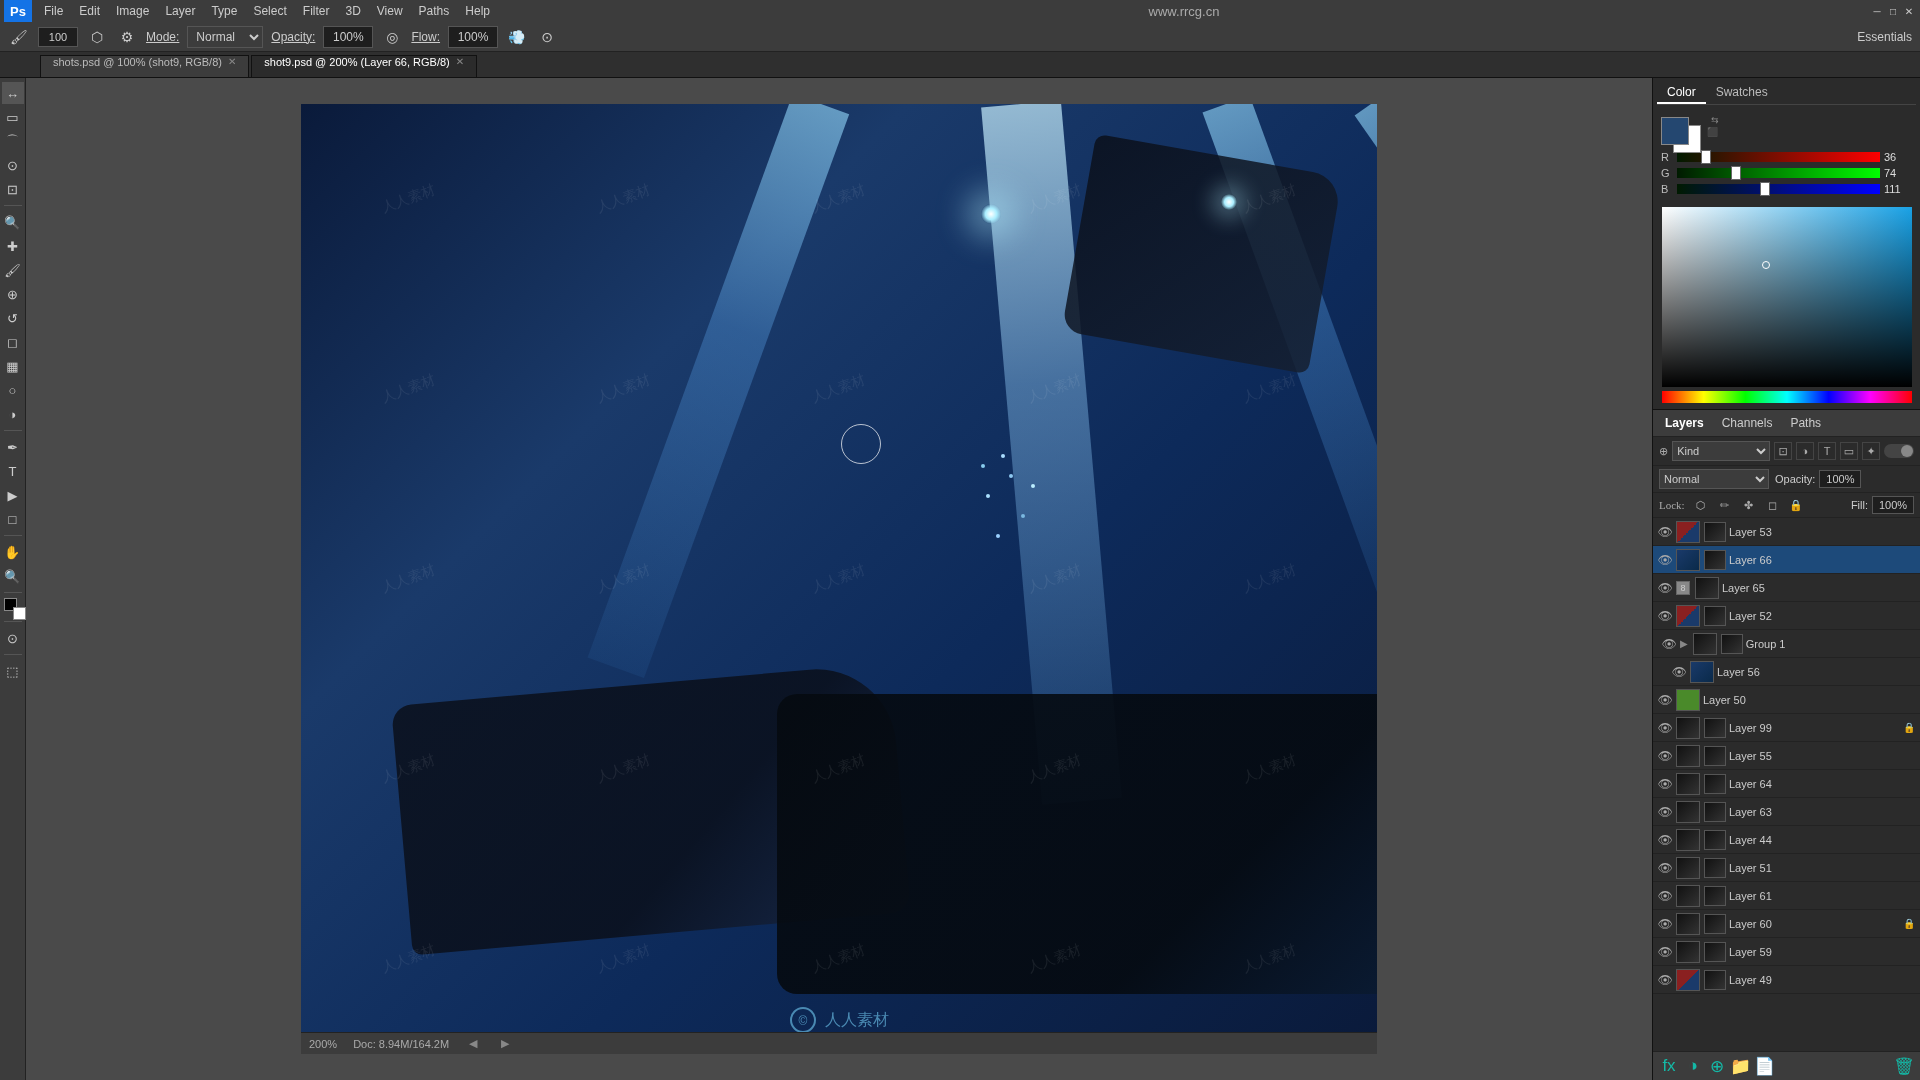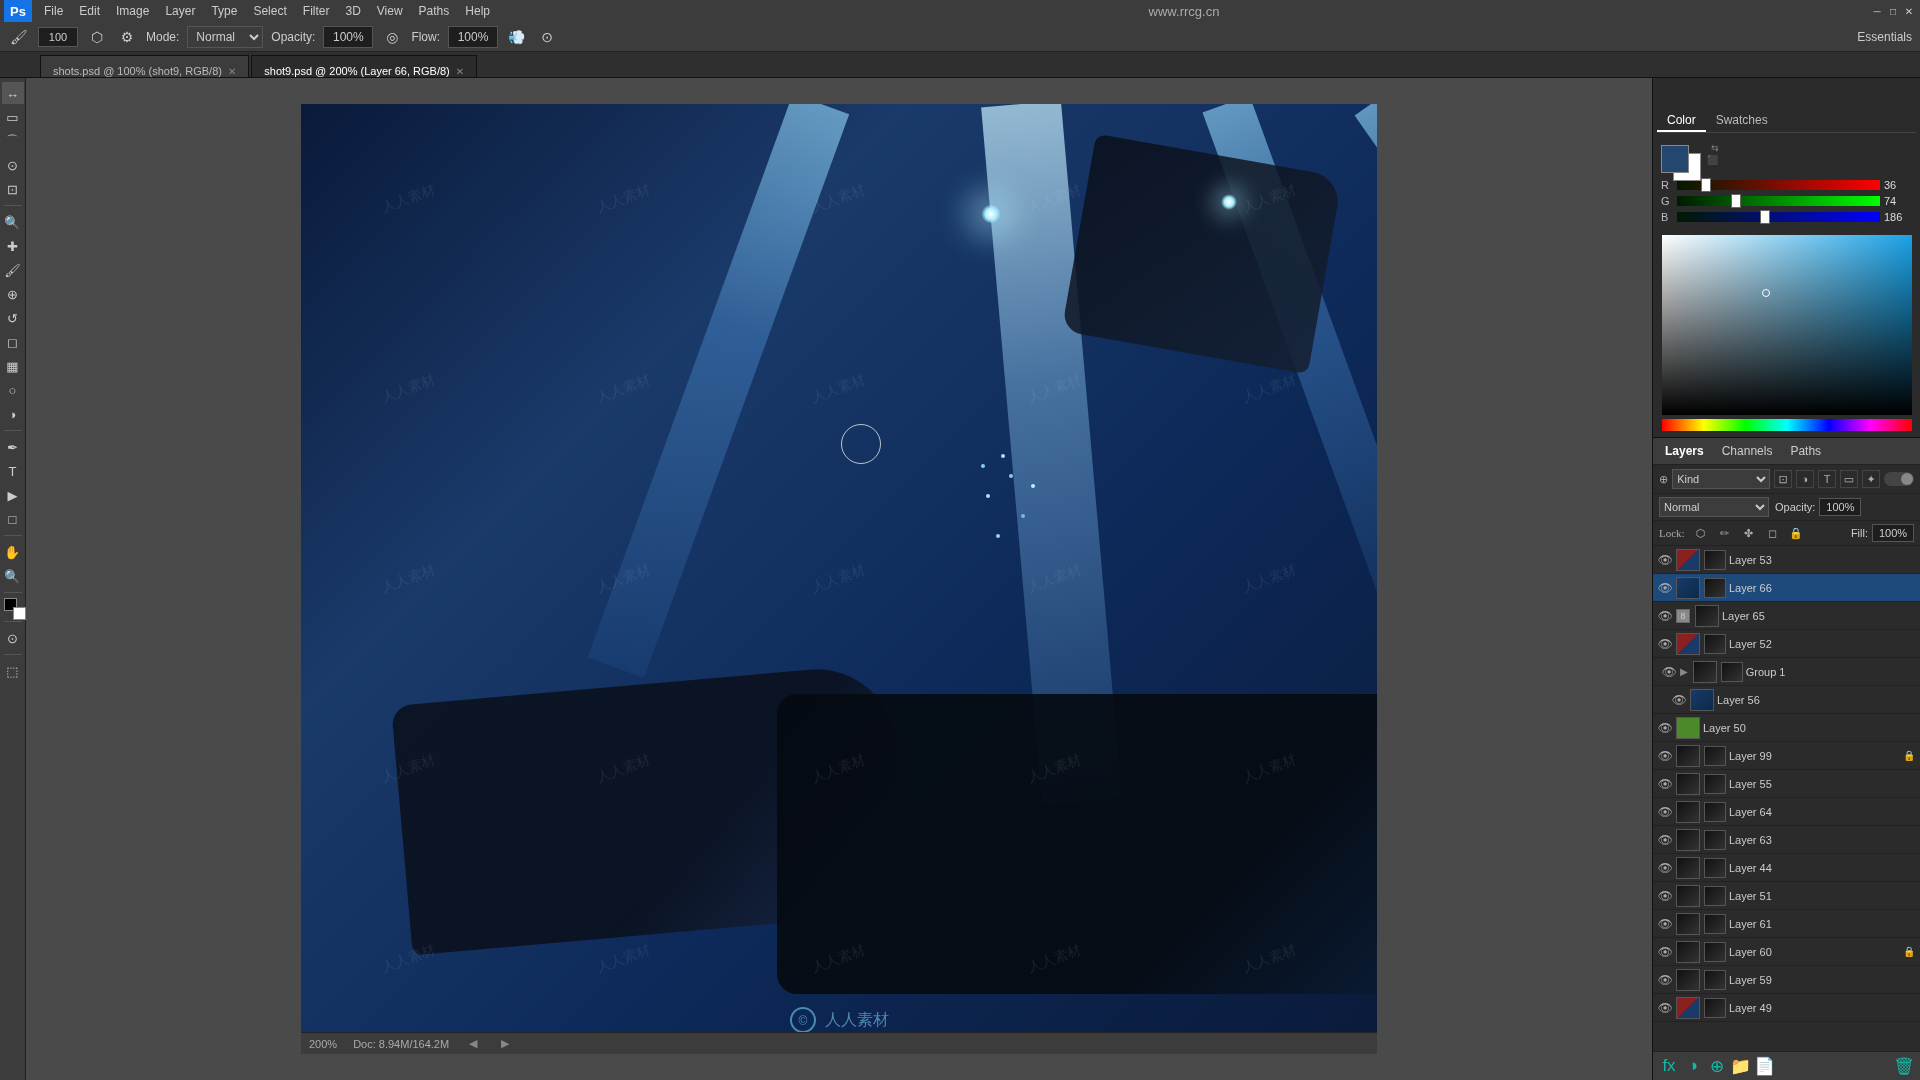--- a/index.html
+++ b/index.html
@@ -11,28 +11,28 @@
     .menu-item { padding: 2px 8px; cursor: pointer; color: #ccc; font-size: 12px; }
     .menu-spacer { flex: 1; }
     .site-watermark { color: #aaa; font-size: 13px; }
     .window-controls { display: flex; gap: 2px; }
     .win-btn { width: 14px; height: 14px; display: flex; align-items: center; justify-content: center; font-size: 10px; cursor: pointer; color: #ccc; }
 
     
     #options-bar { height: 30px; background: #3c3c3c; border-bottom: 1px solid #222; display: flex; align-items: center; padding: 0 8px; gap: 8px; flex-shrink: 0; }
     .tool-icon-btn { width: 22px; height: 22px; display: flex; align-items: center; justify-content: center; cursor: pointer; color: #ccc; font-size: 14px; }
     .size-field { width: 40px; height: 20px; background: #1e1e1e; border: 1px solid #555; color: #ccc; text-align: center; font-size: 11px; }
-    .option-label { color: #ccc; font-size: 12px; }
+    .option-label { color: #ccc; font-size: 12px; text-decoration: underline; }
     .option-select { background: #3c3c3c; border: 1px solid #555; color: #ccc; font-size: 12px; height: 22px; padding: 0 4px; }
     .option-val { background: #1e1e1e; border: 1px solid #555; color: #ccc; height: 22px; width: 50px; text-align: center; font-size: 12px; display: flex; align-items: center; justify-content: center; }
     .essentials-btn { margin-left: auto; color: #ccc; font-size: 12px; cursor: pointer; }
 
     
     #tabs-bar { height: 26px; background: #2f2f2f; display: flex; align-items: flex-end; padding-left: 40px; flex-shrink: 0; border-bottom: 1px solid #111; }
-    .tab { height: 22px; padding: 0 12px; background: #3c3c3c; border: 1px solid #111; border-bottom: none; display: flex; align-items: flex-end; gap: 6px; cursor: pointer; font-size: 11px; color: #bbb; margin-right: 2px; }
+    .tab { height: 22px; padding: 0 12px; background: #3c3c3c; border: 1px solid #111; border-bottom: none; display: flex; align-items: flex-start; gap: 6px; cursor: pointer; font-size: 11px; color: #bbb; margin-right: 2px; }
     .tab.active { background: #2b2b2b; color: #fff; }
     .tab-close { font-size: 10px; color: #888; cursor: pointer; }
 
     
     #main-area { display: flex; flex: 1; overflow: hidden; }
 
     
     #left-toolbar { width: 26px; background: #3c3c3c; display: flex; flex-direction: column; align-items: center; padding: 4px 0; gap: 2px; flex-shrink: 0; border-right: 1px solid #222; }
     .tb-btn { width: 22px; height: 22px; display: flex; align-items: center; justify-content: center; cursor: pointer; color: #ccc; font-size: 13px; position: relative; }
     .tb-btn.active { background: #555; }
@@ -54,21 +54,21 @@
     .light-beam { position: absolute; transform-origin: top center; background: linear-gradient(to bottom, rgba(150,220,255,0.6) 0%, rgba(100,180,255,0.3) 40%, rgba(60,140,220,0.1) 100%); }
     .beam1 { width: 60px; height: 600px; top: 0; left: 490px; transform: rotate(20deg); }
     .beam2 { width: 80px; height: 700px; top: 0; left: 680px; transform: rotate(-5deg); background: linear-gradient(to bottom, rgba(200,240,255,0.7) 0%, rgba(150,210,255,0.4) 40%, rgba(80,160,230,0.15) 100%); }
     .beam3 { width: 50px; height: 550px; top: 0; left: 900px; transform: rotate(-20deg); }
     .beam4 { width: 40px; height: 500px; top: 0; left: 1050px; transform: rotate(-35deg); }
 
     
     #right-panel { width: 268px; background: #2b2b2b; display: flex; flex-direction: column; flex-shrink: 0; border-left: 1px solid #111; }
 
     
-    #color-panel { padding: 4px; border-bottom: 1px solid #111; margin-top: 28px; }
+    #color-panel { padding: 4px; border-bottom: 1px solid #111; }
     .panel-tabs { display: flex; border-bottom: 1px solid #444; margin-bottom: 6px; }
     .panel-tab { padding: 3px 10px; font-size: 12px; cursor: pointer; color: #bbb; }
     .panel-tab.active { color: #fff; border-bottom: 2px solid #fff; }
     .color-sliders { padding: 4px; }
     .color-row { display: flex; align-items: center; gap: 4px; margin-bottom: 4px; }
     .color-channel { width: 12px; font-size: 11px; color: #bbb; }
     .color-slider-track { flex: 1; height: 10px; position: relative; }
     .color-slider-r { background: linear-gradient(to right, #001a00, #ff0000); height: 10px; }
     .color-slider-g { background: linear-gradient(to right, #001a00, #00ff00); height: 10px; }
     .color-slider-b { background: linear-gradient(to right, #001a00, #0000ff); height: 10px; }
@@ -312,21 +312,21 @@
           </div>
           <span class="color-value">74</span>
         </div>
 
         <div class="color-row">
           <span class="color-channel">B</span>
           <div class="color-slider-track">
             <div class="color-slider-b"></div>
             <div class="color-thumb" style="left: calc(111/255 * 100% - 5px);"></div>
           </div>
-          <span class="color-value">186</span>
+          <span class="color-value">111</span>
         </div>
       </div>
 
       <div class="color-spectrum">
         <div style="width:100%;height:100%;background:linear-gradient(to bottom, transparent, black), linear-gradient(to right, white, hsl(200,80%,50%));"></div>
         <div style="position:absolute;top:30%;left:40%;width:8px;height:8px;border:1px solid white;border-radius:50%;"></div>
       </div>
       <div class="color-bar-h"></div>
     </div>
 

